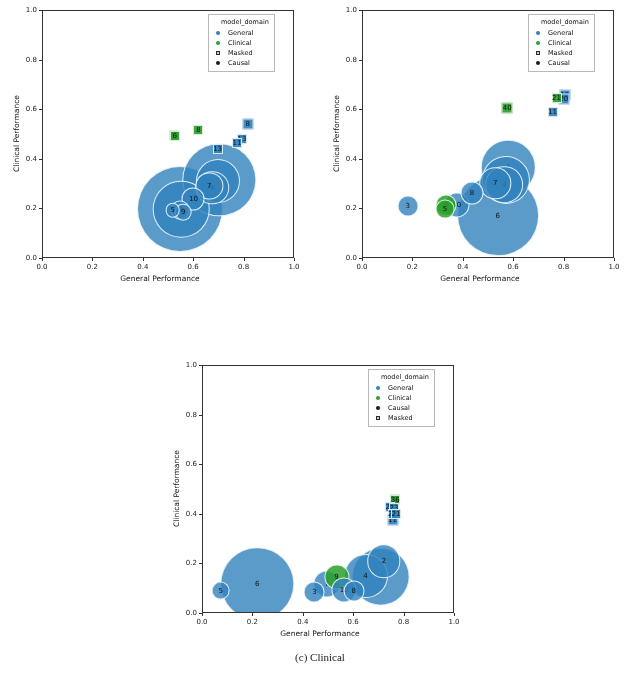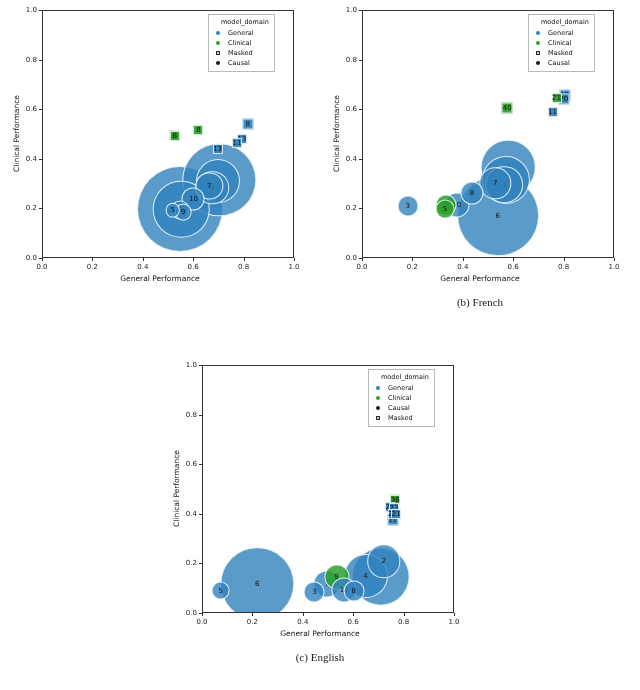--- a/index.html
+++ b/index.html
@@ -228,21 +228,20 @@
             <span>Masked</span>
           </div>
           <div class="legend-row">
             <span class="legend-marker">
               <span class="dot" style="background: rgb(26, 26, 26);"></span>
             </span>
             <span>Causal</span>
           </div>
         </div>
       </div>
-    <div class="caption" style="top:296px;">(b) French</div>
   </div>
 
   <div class="panel" style="left:160px;top:355px;width:320px;height:325px;">
     <div class="plot-wrap" id="wrap-2" style="position:absolute;left:0;top:0;width:320px;height:290px;">
         <div class="axes" style="left: 42px; top: 10px; width: 252px; height: 248px;">
           <div class="bubbles">
             <div class="bubble general" style="width: 71.4px; height: 71.4px; left: 54.18px; top: 217.744px;"></div>
             <div class="ptlabel" style="left: 54.18px; top: 217.744px;">6</div>
             <div class="bubble general" style="width: 56.7px; height: 56.7px; left: 177.66px; top: 210.8px;"></div>
             <div class="ptlabel" style="left: 177.66px; top: 210.8px;">1</div>
@@ -325,16 +324,16 @@
             <span>Causal</span>
           </div>
           <div class="legend-row">
             <span class="legend-marker">
               <span class="msq"></span>
             </span>
             <span>Masked</span>
           </div>
         </div>
       </div>
-    <div class="caption" style="top:296px;">(c) English</div>
+    <div class="caption" style="top:296px;">(c) Clinical</div>
   </div>
 
 </div>
 
 </body></html>

